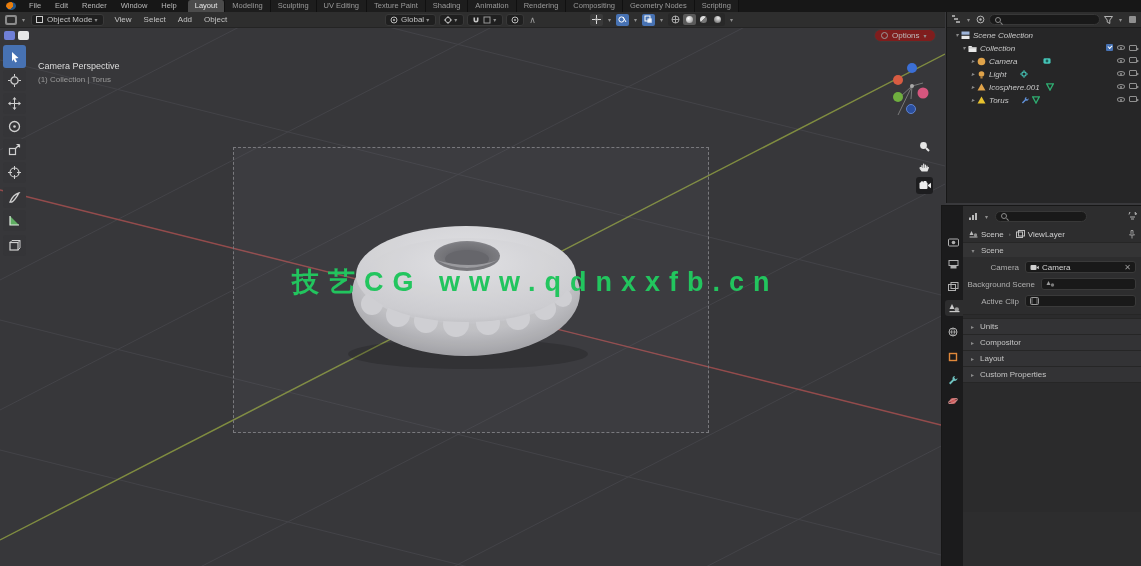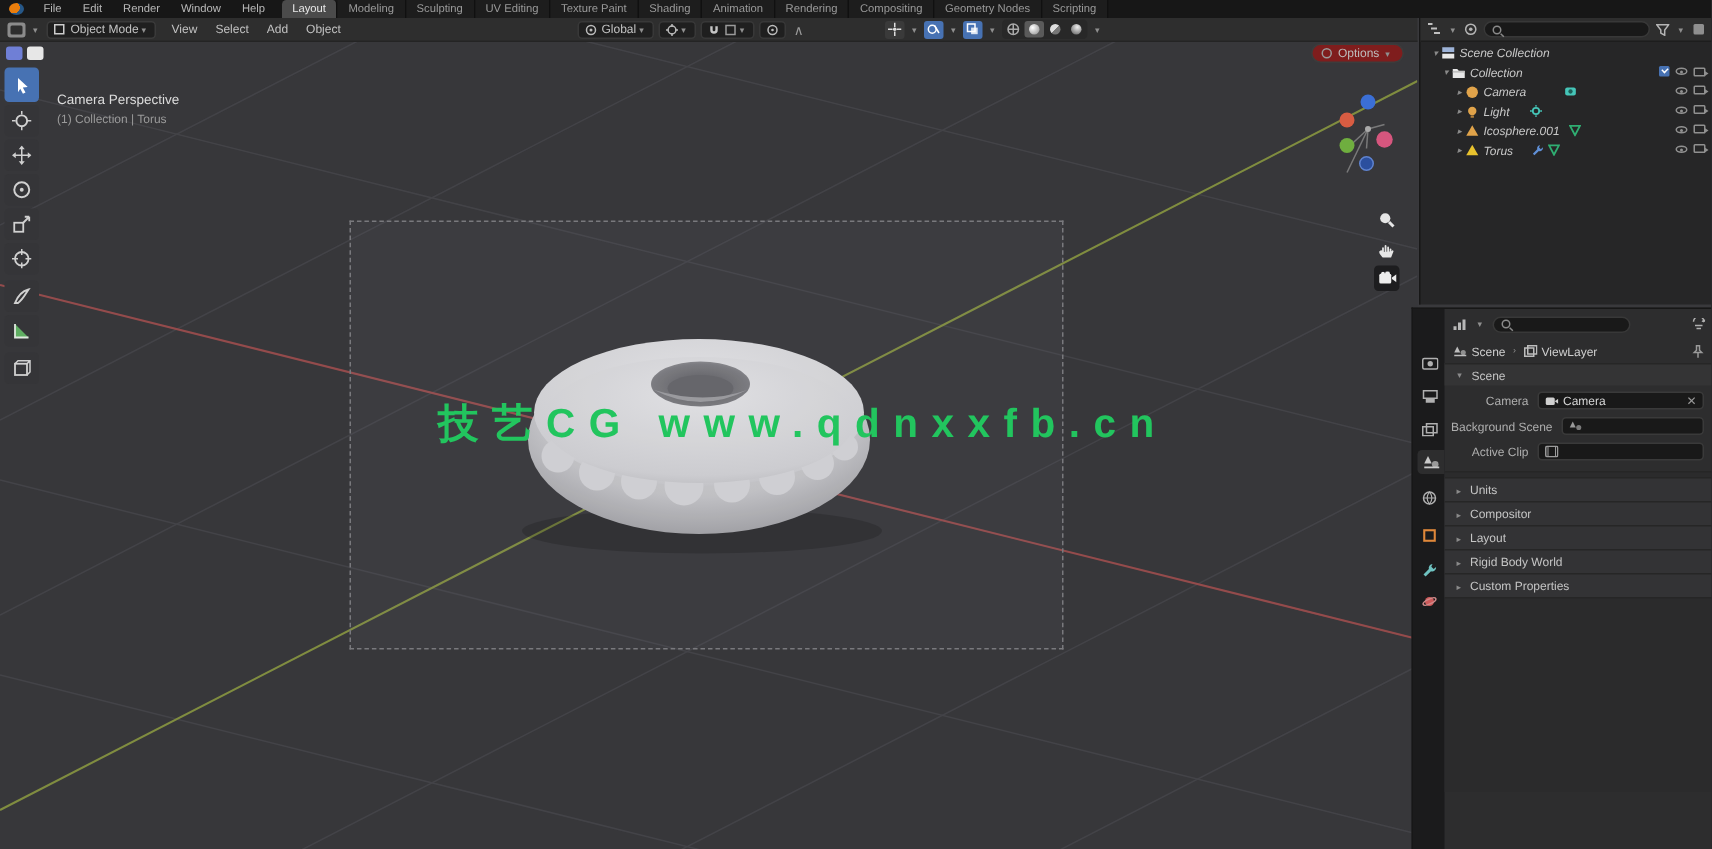--- a/index.html
+++ b/index.html
@@ -662,23 +662,19 @@
       <div class="cpanel">
         <span class="tri">▸</span>
           <span>Compositor</span>
       </div>
       <div class="cpanel">
         <span class="tri">▸</span>
           <span>Layout</span>
       </div>
       <div class="cpanel">
         <span class="tri">▸</span>
-          <span>Rigid Body World</span>
-      </div>
-      <div class="cpanel">
-        <span class="tri">▸</span>
           <span>Custom Properties</span>
       </div>
       <div class="sep" style="height:130px"></div>
     </div>
   </div>
 
 </div>
 
 </body></html>

